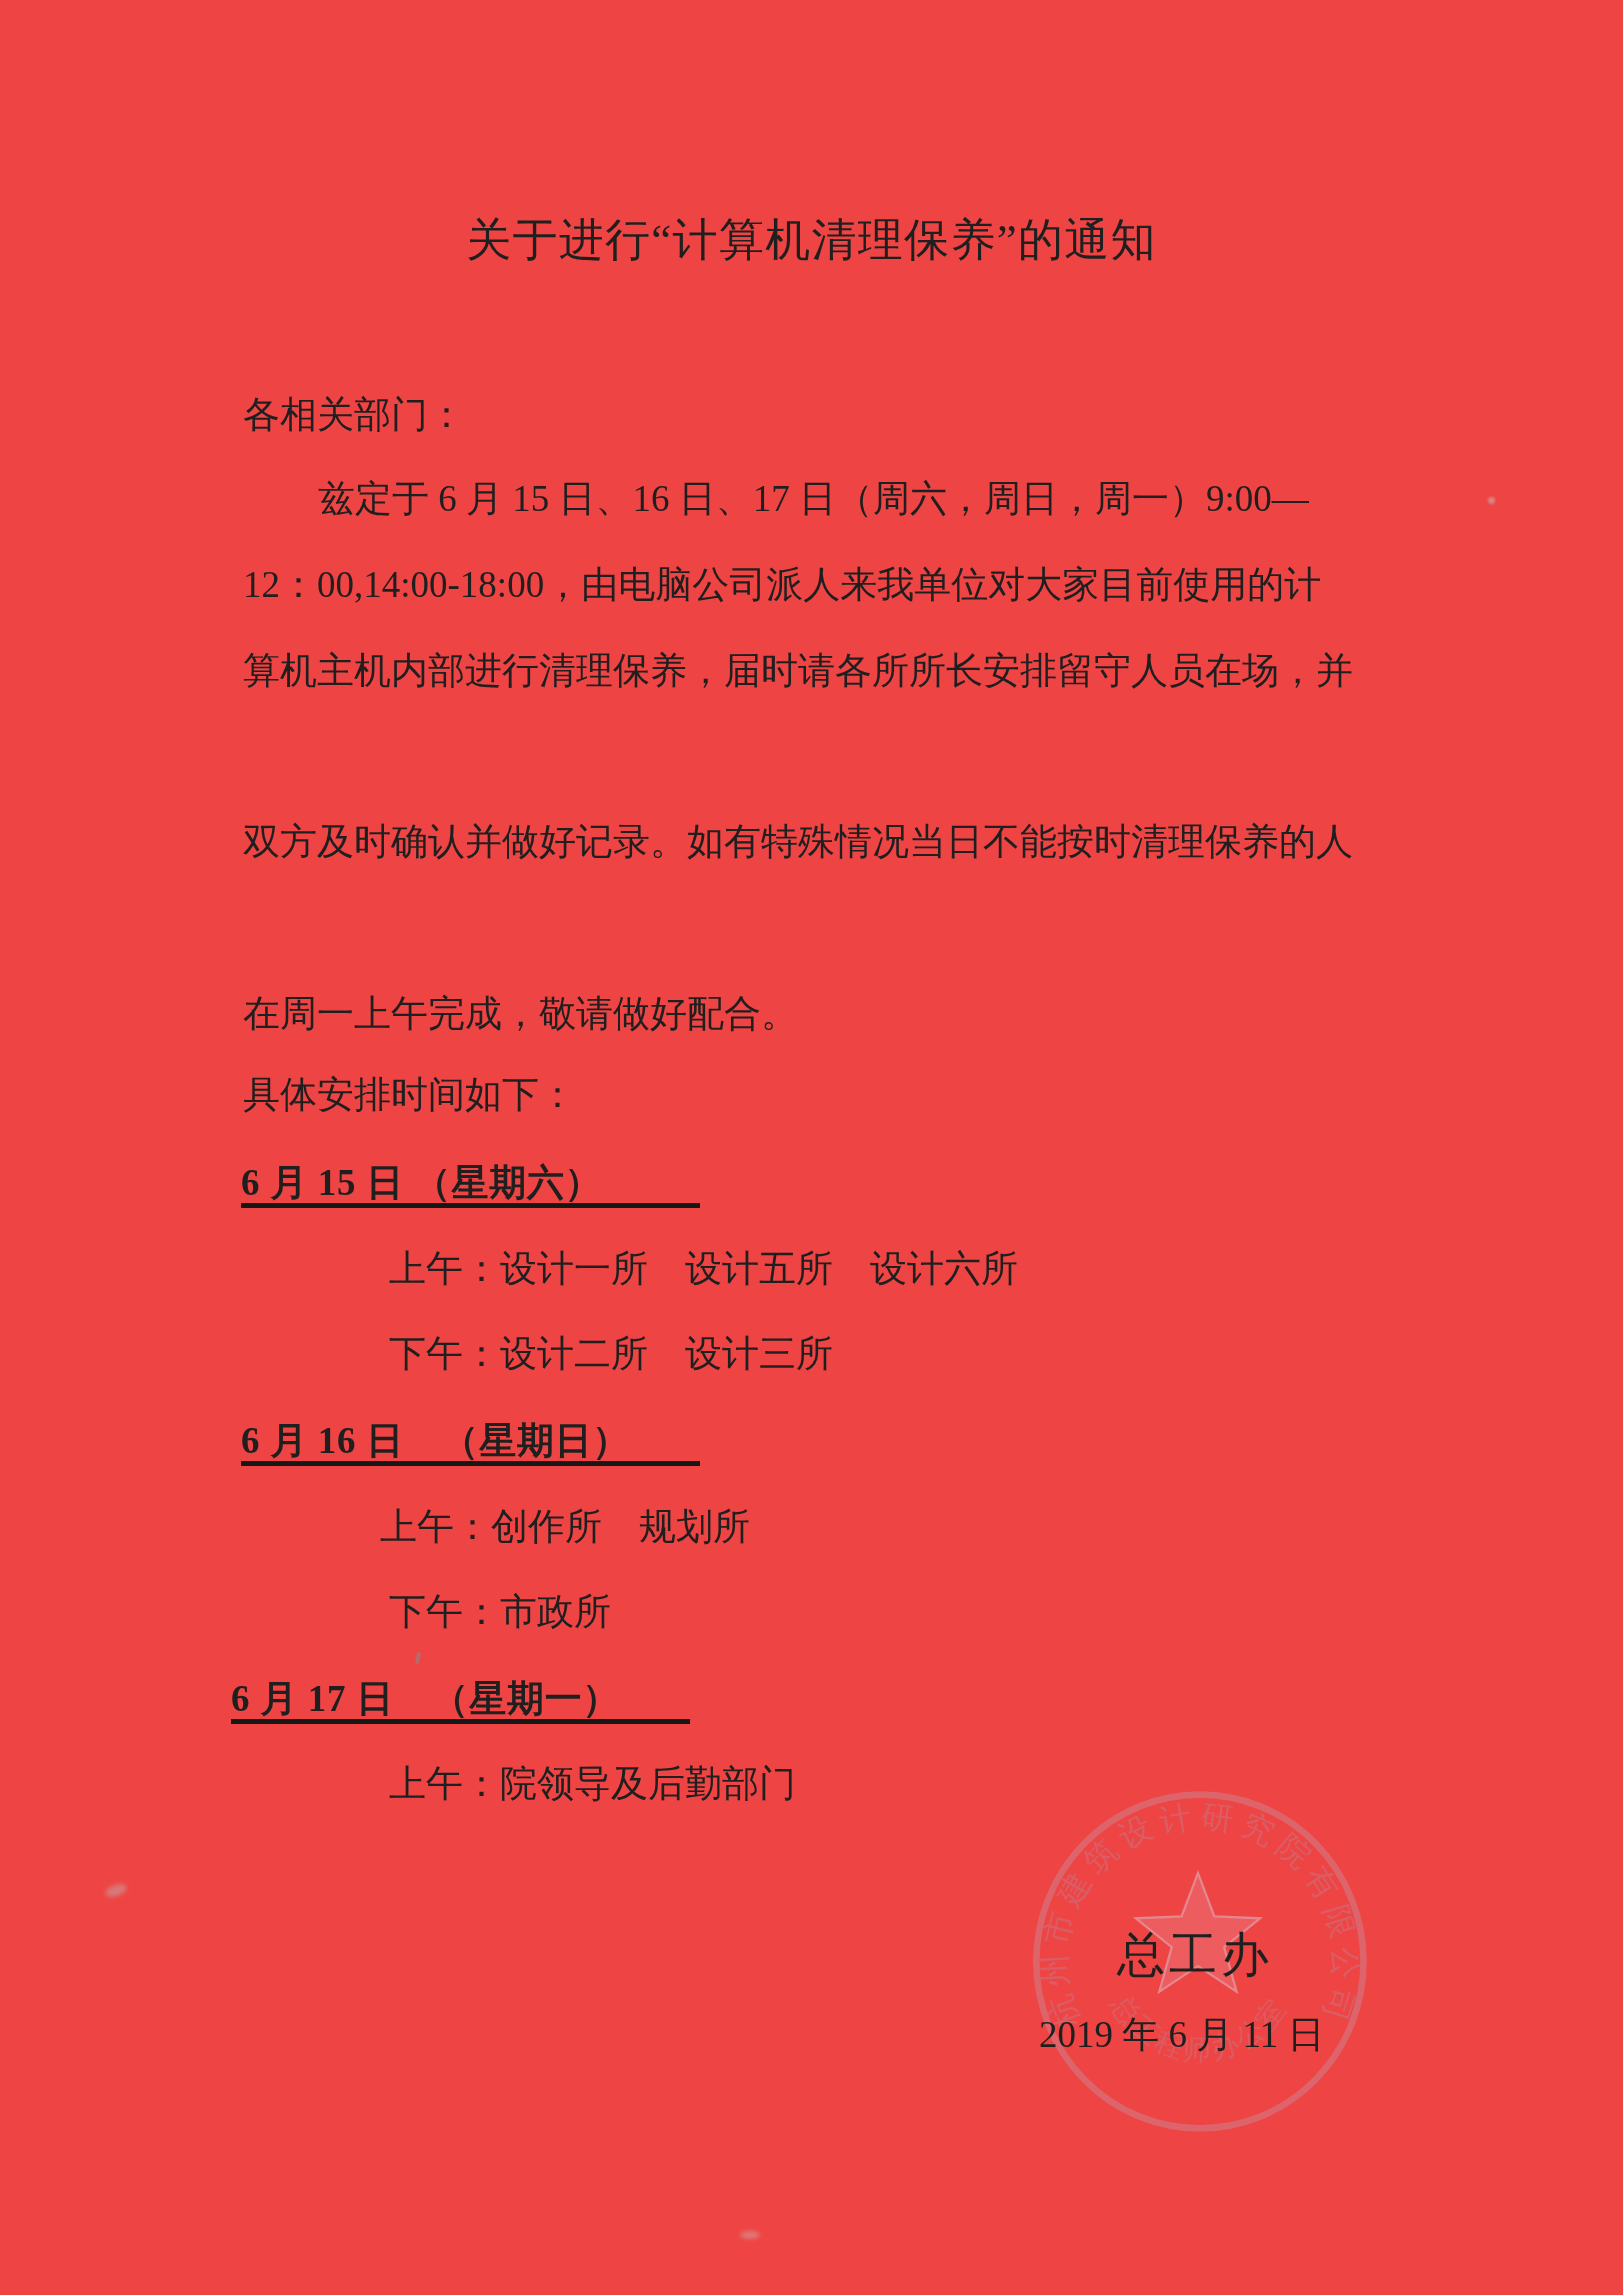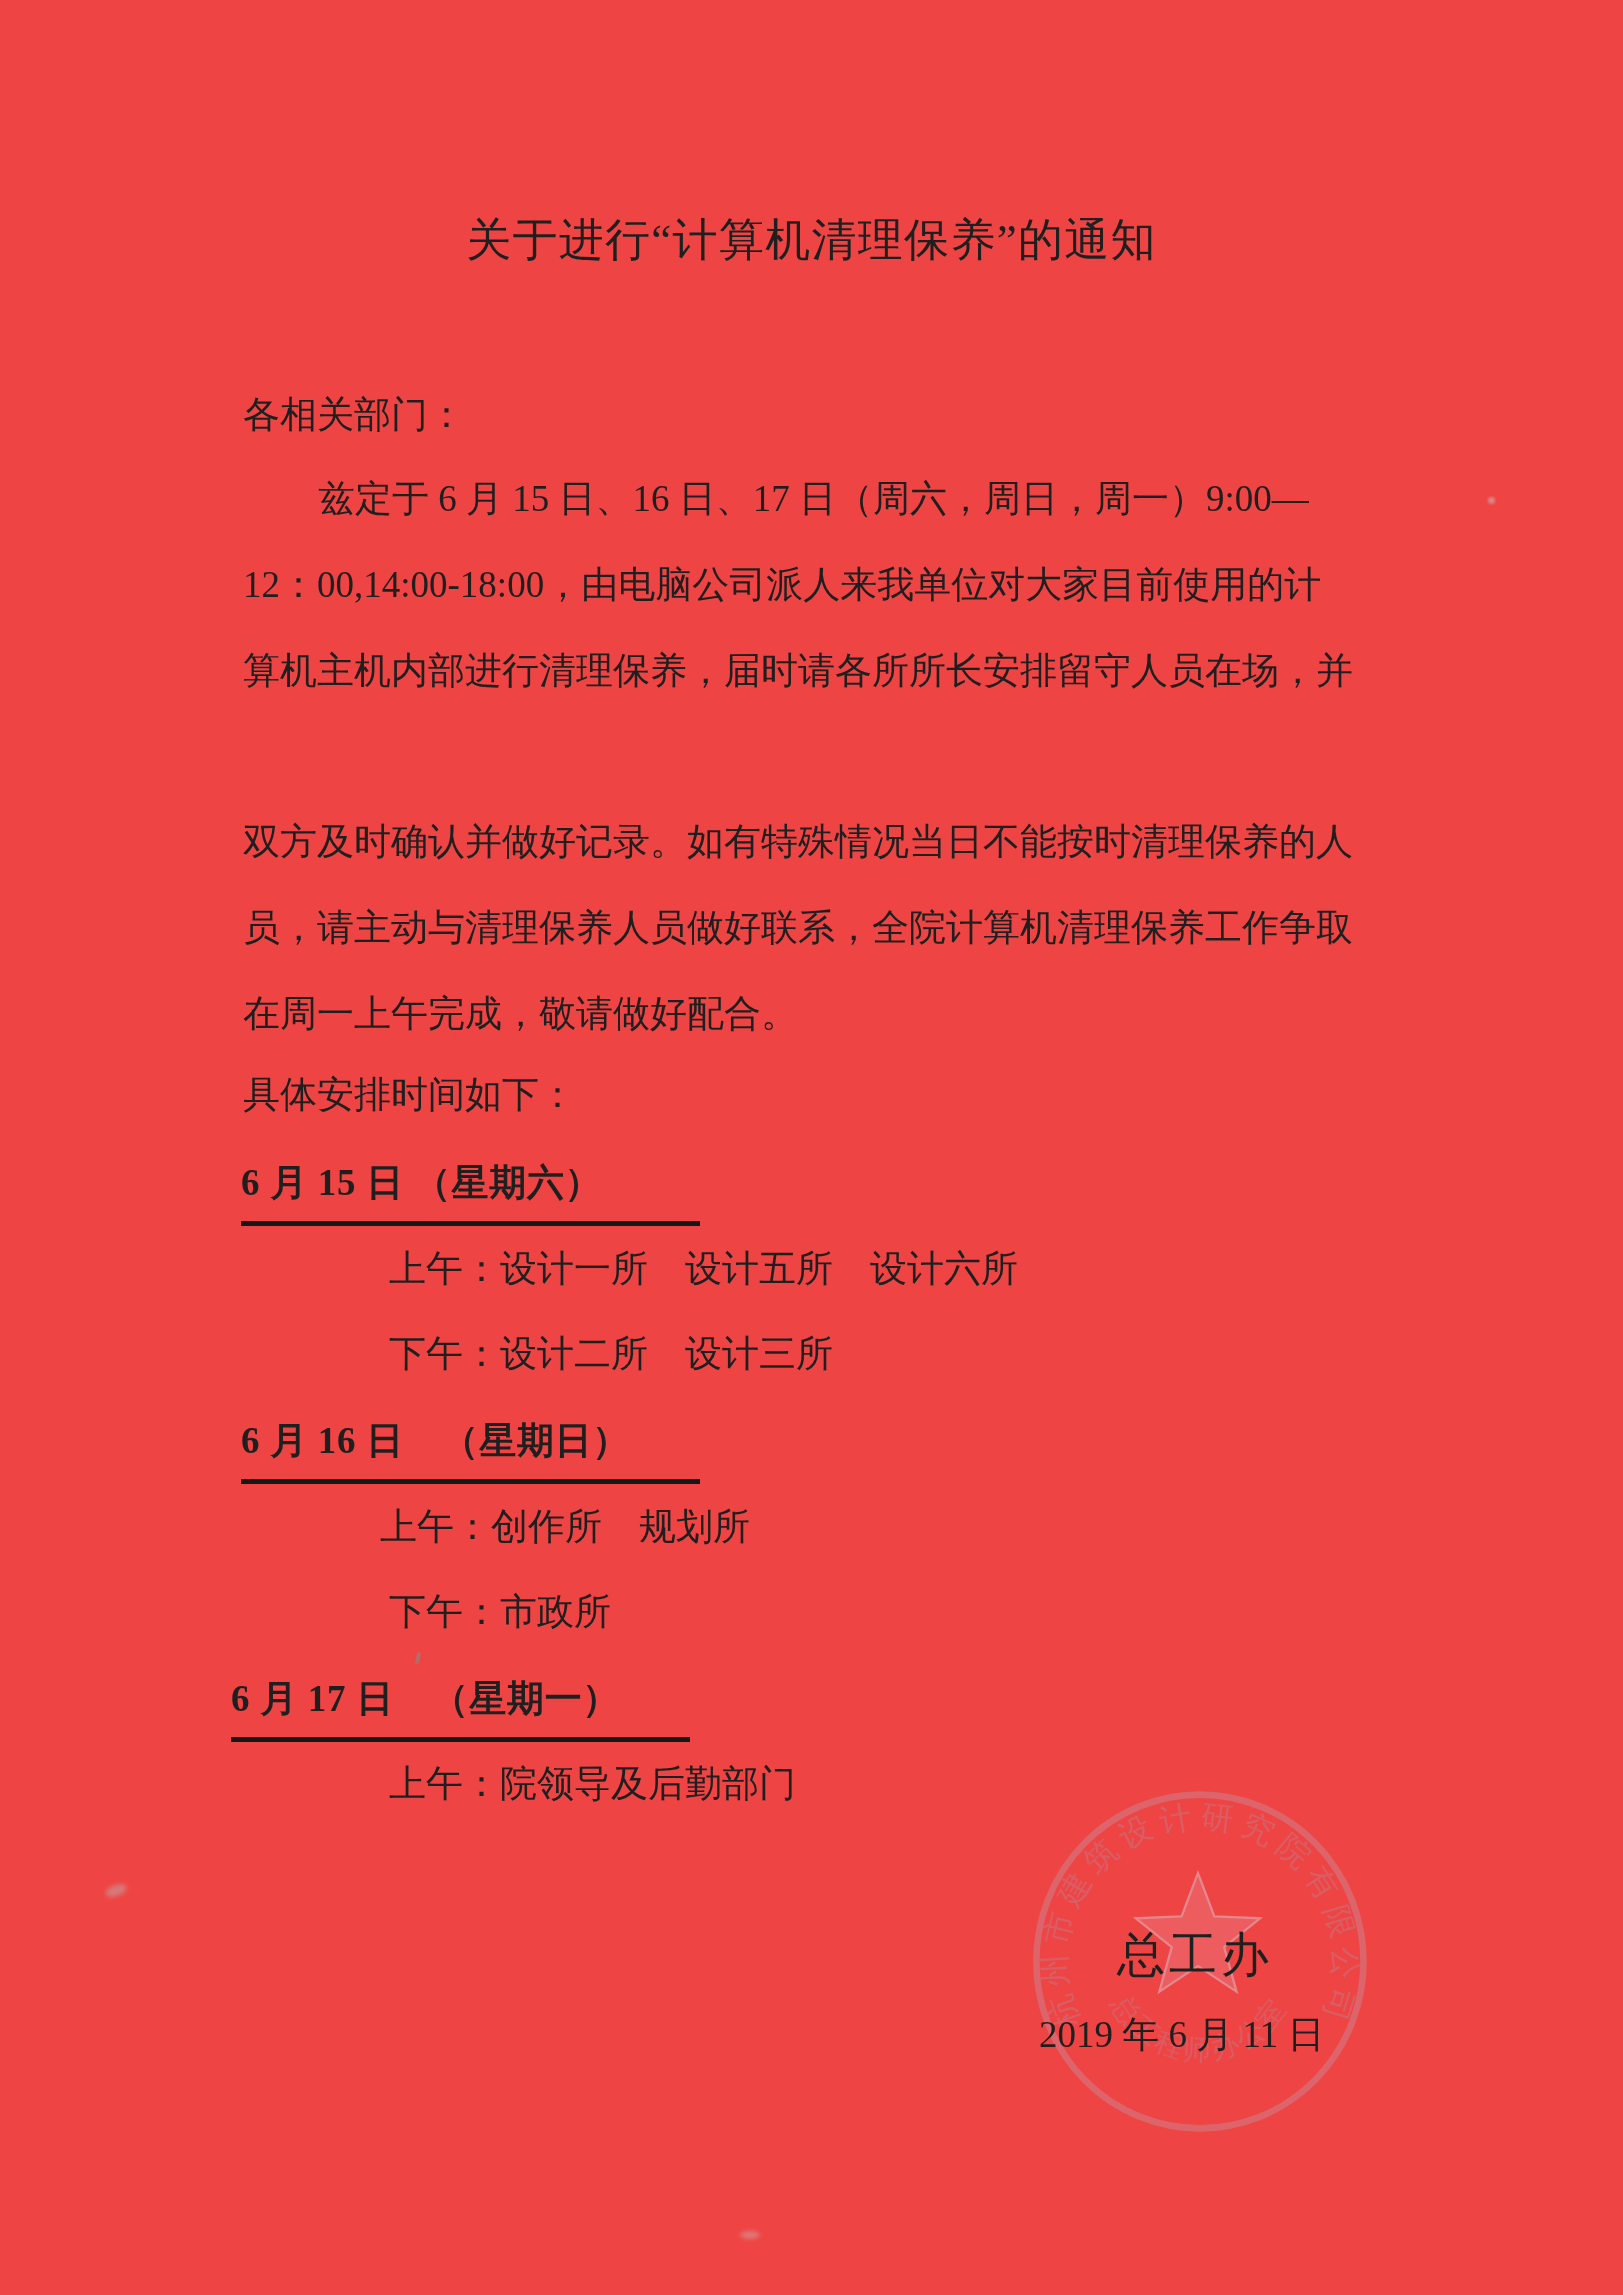--- a/index.html
+++ b/index.html
@@ -22,21 +22,21 @@
     left:0;width:100%;
     text-align:center;
     font-size:45px;line-height:1;
     letter-spacing:1.3px;
     font-weight:500;
   }
   .indent-first{ text-indent:75px; }
   .day-heading{
     font-weight:bold;
     border-bottom:5.2px solid #171717;
-    padding-bottom:20px;
+    padding-bottom:2px;
     min-width:459px;
     letter-spacing:0.7px;
   }
   .sig{ z-index:3; }
   .stamp-svg{
     position:absolute;
     left:1018px;top:1775px;
     width:373px;height:373px;
     z-index:1;
   }
@@ -52,21 +52,20 @@
 <div class="page">
 
   <div class="title" style="top:218px">关于进行“计算机清理保养”的通知</div>
 
   <div class="line" style="left:243px;top:396px">各相关部门：</div>
 
   <div class="line indent-first" style="left:243px;top:480px">兹定于 6 月 15 日、16 日、17 日（周六，周日，周一）9:00—</div>
   <div class="line" style="left:243px;top:566px">12：00,14:00-18:00，由电脑公司派人来我单位对大家目前使用的计</div>
   <div class="line" style="left:243px;top:652px">算机主机内部进行清理保养，届时请各所所长安排留守人员在场，并</div>
   <div class="line" style="left:243px;top:823px">双方及时确认并做好记录。如有特殊情况当日不能按时清理保养的人</div>
-  <div class="line" style="left:243px;top:909px">员，请主动与清理保养人员做好联系，全院计算机清理保养工作争取</div>
   <div class="line" style="left:243px;top:995px">在周一上午完成，敬请做好配合。</div>
 
   <div class="line" style="left:243px;top:1076px">具体安排时间如下：</div>
 
   <div class="line day-heading" style="left:241px;top:1164px">6 月 15 日 （星期六）</div>
   <div class="line" style="left:389px;top:1250px">上午：设计一所　设计五所　设计六所</div>
   <div class="line" style="left:389px;top:1335px">下午：设计二所　设计三所</div>
 
   <div class="line day-heading" style="left:241px;top:1422px">6 月 16 日　（星期日）</div>
   <div class="line" style="left:380px;top:1508px">上午：创作所　规划所</div>

